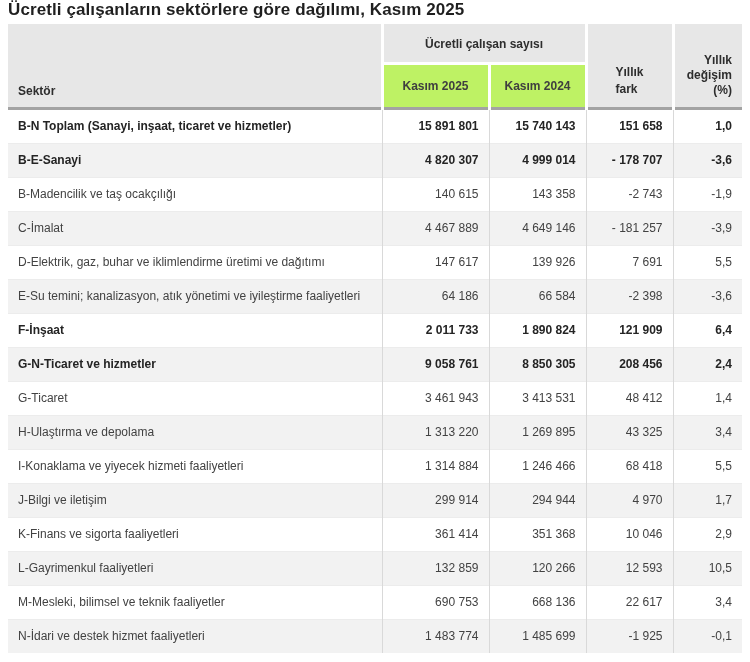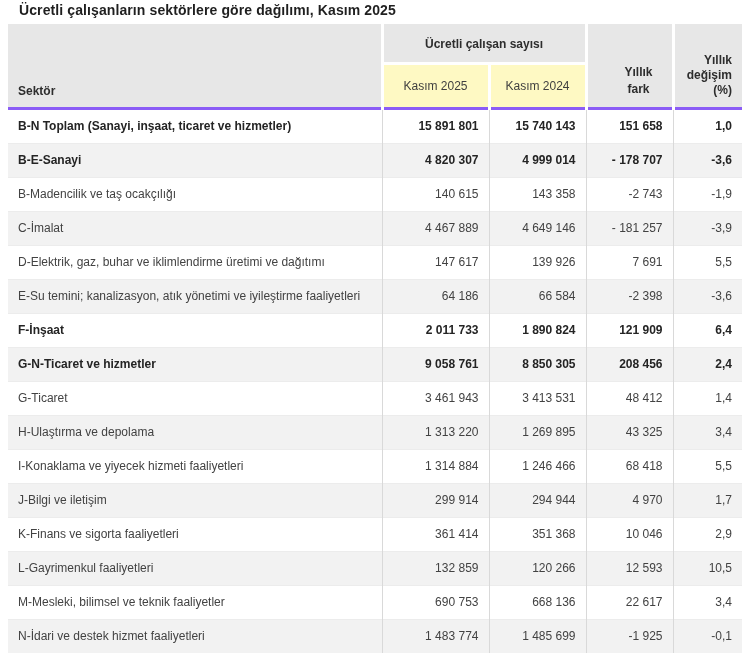--- a/index.html
+++ b/index.html
@@ -12,24 +12,24 @@
     height: 662px;
     overflow: hidden;
     font-family: "Liberation Sans", "DejaVu Sans", sans-serif;
     color: #3f3f3f;
     -webkit-font-smoothing: antialiased;
   }
   .page {
     padding: 2px 8px 0 8px;
   }
   .title {
-    font-size: 14px;
+    font-size: 17px;
     font-weight: 700;
     color: #1f1f1f;
-    margin: 0 0 6px 11px;
+    margin: 0 0 6px 0;
     letter-spacing: 0.1px;
     line-height: 16px;
   }
   table {
     border-collapse: collapse;
     table-layout: fixed;
     width: 734px;
     font-size: 12px;
   }
   col.c-sector  { width: 374px; }
@@ -50,49 +50,49 @@
     padding: 6px 10px 9px 10px;
   }
   th.h-group {
     text-align: center;
     vertical-align: middle;
     height: 27px;
     padding: 6px 0 5px 0;
     border-left: 3px solid #ffffff;
   }
   th.h-sub {
-    background: #fef9c3;
-    font-weight: 400;
+    background: #bef264;
+    font-weight: 700;
     color: #3f3f3f;
     text-align: center;
     vertical-align: middle;
     height: 42px;
     padding: 0;
     border-top: 3px solid #ffffff;
     border-left: 3px solid #ffffff;
   }
   th.h-diff {
-    text-align: center;
+    text-align: left;
     padding: 0 10px 9px 28px;
     border-left: 3px solid #ffffff;
     line-height: 17px;
   }
   th.h-pct {
     text-align: right;
     padding: 0 10px 9px 8px;
     border-left: 3px solid #ffffff;
     line-height: 15px;
   }
 
   
   tbody tr {
     border-top: 1px solid #ececec;
   }
   tbody tr:first-child {
-    border-top: 3px solid #8b5cf6;
+    border-top: 3px solid #a3a3a3;
   }
   tbody tr:nth-child(even) {
     background: #f2f2f2;
   }
   tbody td {
     padding: 8px 10px;
     line-height: 17px;
     vertical-align: middle;
     color: #424242;
   }

